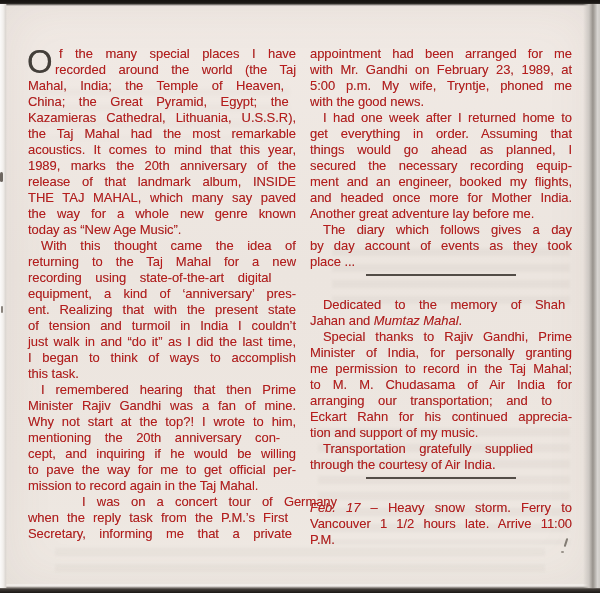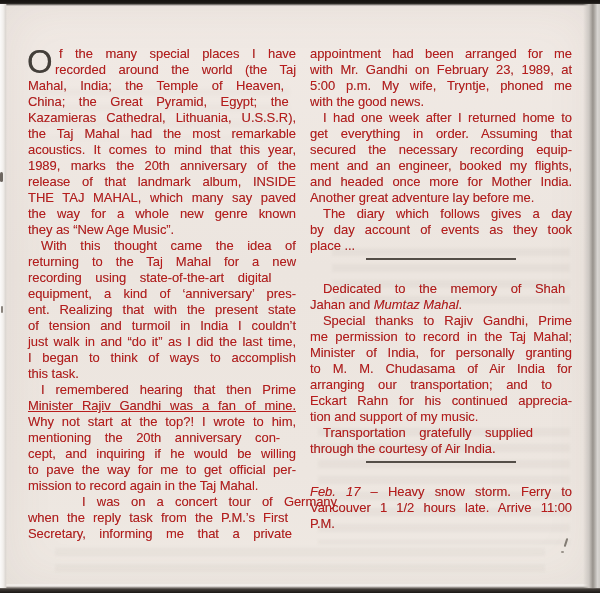--- a/index.html
+++ b/index.html
@@ -90,36 +90,36 @@
         <div class="tl dc2"><span class="ts" style="word-spacing: 8.98438px;"><span>recorded around the world (the Taj</span></span></div>
         <div class="tl"><span class="ts" style="word-spacing: 10px;"><span>Mahal, India; the Temple of Heaven,</span></span></div>
         <div class="tl"><span class="ts" style="word-spacing: 10px;"><span>China; the Great Pyramid, Egypt; the</span></span></div>
         <div class="tl"><span class="ts" style="word-spacing: 6.45312px;"><span>Kazamieras Cathedral, Lithuania, U.S.S.R),</span></span></div>
         <div class="tl"><span class="ts" style="word-spacing: 7.55729px;"><span>the Taj Mahal had the most remarkable</span></span></div>
         <div class="tl"><span class="ts" style="word-spacing: 4.6317px;"><span>acoustics. It comes to mind that this year,</span></span></div>
         <div class="tl"><span class="ts" style="word-spacing: 6.8125px;"><span>1989, marks the 20th anniversary of the</span></span></div>
         <div class="tl"><span class="ts" style="word-spacing: 8.16875px;"><span>release of that landmark album, INSIDE</span></span></div>
         <div class="tl"><span class="ts" style="word-spacing: 5.17969px;"><span>THE TAJ MAHAL, which many say paved</span></span></div>
         <div class="tl"><span class="ts" style="word-spacing: 7.46205px;"><span>the way for a whole new genre known</span></span></div>
-        <div class="tl plast"><span class="ts"><span>they as “New Age Music”.</span></span></div>
+        <div class="tl plast"><span class="ts"><span>today as “New Age Music”.</span></span></div>
       </div>
       <div class="para indent">
         <div class="tl"><span class="ts" style="word-spacing: 10px;"><span>With this thought came the idea of</span></span></div>
         <div class="tl"><span class="ts" style="word-spacing: 9.46429px;"><span>returning to the Taj Mahal for a new</span></span></div>
         <div class="tl"><span class="ts" style="word-spacing: 10px; margin-top: 36px;"><span>recording using state-of-the-art digital</span></span></div>
         <div class="tl"><span class="ts" style="word-spacing: 8.71562px;"><span>equipment, a kind of ‘anniversary’ pres-</span></span></div>
         <div class="tl"><span class="ts" style="word-spacing: 6.47396px;"><span>ent. Realizing that with the present state</span></span></div>
         <div class="tl"><span class="ts" style="word-spacing: 6.375px;"><span>of tension and turmoil in India I couldn’t</span></span></div>
         <div class="tl"><span class="ts" style="word-spacing: 1.9858px;"><span>just walk in and “do it” as I did the last time,</span></span></div>
         <div class="tl"><span class="ts" style="word-spacing: 7.17411px;"><span>I began to think of ways to accomplish</span></span></div>
         <div class="tl plast"><span class="ts"><span>this task.</span></span></div>
       </div>
       <div class="para indent">
         <div class="tl"><span class="ts" style="word-spacing: 7.425px;"><span>I remembered hearing that then Prime</span></span></div>
-        <div class="tl"><span class="ts" style="word-spacing: 5.33482px; text-decoration: underline;"><span>Minister Rajiv Gandhi was a fan of mine.</span></span></div>
+        <div class="tl"><span class="ts" style="word-spacing: 5.33482px;"><span>Minister Rajiv Gandhi was a fan of mine.</span></span></div>
         <div class="tl"><span class="ts" style="word-spacing: 4.40104px;"><span>Why not start at the top?! I wrote to him,</span></span></div>
         <div class="tl"><span class="ts" style="word-spacing: 10px;"><span>mentioning the 20th anniversary con-</span></span></div>
         <div class="tl"><span class="ts" style="word-spacing: 5.85714px;"><span>cept, and inquiring if he would be willing</span></span></div>
         <div class="tl"><span class="ts" style="word-spacing: 3.94792px;"><span>to pave the way for me to get official per-</span></span></div>
         <div class="tl plast"><span class="ts"><span>mission to record again in the Taj Mahal.</span></span></div>
       </div>
       <div class="para indent">
         <div class="tl"><span class="ts" style="word-spacing: 7.66518px; margin-left: 41px;"><span>I was on a concert tour of Germany</span></span></div>
         <div class="tl"><span class="ts" style="word-spacing: 4.58482px;"><span>when the reply task from the P.M.’s First</span></span></div>
         <div class="tl"><span class="ts" style="word-spacing: 10px;"><span>Secretary, informing me that a private</span></span></div>
@@ -128,41 +128,42 @@
   <div class="col-right">
       <div class="para">
         <div class="tl"><span class="ts" style="word-spacing: 7.65937px;"><span>appointment had been arranged for me</span></span></div>
         <div class="tl"><span class="ts" style="word-spacing: 3.95536px;"><span>with Mr. Gandhi on February 23, 1989, at</span></span></div>
         <div class="tl"><span class="ts" style="word-spacing: 7.24479px;"><span>5:00 p.m. My wife, Tryntje, phoned me</span></span></div>
         <div class="tl plast"><span class="ts"><span>with the good news.</span></span></div>
       </div>
       <div class="para indent">
         <div class="tl"><span class="ts" style="word-spacing: 2.91211px;"><span>I had one week after I returned home to</span></span></div>
         <div class="tl"><span class="ts" style="word-spacing: 9.275px;"><span>get everything in order. Assuming that</span></span></div>
+        <div class="tl"><span class="ts" style="word-spacing: 9.26302px;"><span>things would go ahead as planned, I</span></span></div>
         <div class="tl"><span class="ts" style="word-spacing: 8.88672px;"><span>secured the necessary recording equip-</span></span></div>
         <div class="tl"><span class="ts" style="word-spacing: 4.3724px; margin-top: 36px;"><span>ment and an engineer, booked my flights,</span></span></div>
         <div class="tl"><span class="ts" style="word-spacing: 5.31771px;"><span>and headed once more for Mother India.</span></span></div>
         <div class="tl plast"><span class="ts"><span>Another great adventure lay before me.</span></span></div>
       </div>
       <div class="para indent">
         <div class="tl"><span class="ts" style="word-spacing: 7.83073px;"><span>The diary which follows gives a day</span></span></div>
         <div class="tl"><span class="ts" style="word-spacing: 6.61607px;"><span>by day account of events as they took</span></span></div>
         <div class="tl plast"><span class="ts"><span>place ...</span></span></div>
       </div>
       <div class="divider">
         <div class="rule"></div>
       </div>
       <div class="para indent">
         <div class="tl"><span class="ts" style="word-spacing: 10px;"><span>Dedicated to the memory of Shah</span></span></div>
         <div class="tl plast"><span class="ts"><span>Jahan and </span><span class="it">Mumtaz Mahal</span><span>.</span></span></div>
       </div>
       <div class="para indent">
         <div class="tl"><span class="ts" style="word-spacing: 6.525px;"><span>Special thanks to Rajiv Gandhi, Prime</span></span></div>
+        <div class="tl"><span class="ts" style="word-spacing: 7.29688px;"><span>Minister of India, for personally granting</span></span></div>
         <div class="tl"><span class="ts" style="word-spacing: 3.79464px;"><span>me permission to record in the Taj Mahal;</span></span></div>
-        <div class="tl"><span class="ts" style="word-spacing: 7.29688px;"><span>Minister of India, for personally granting</span></span></div>
         <div class="tl"><span class="ts" style="word-spacing: 8.46652px; margin-top: 24px;"><span>to M. M. Chudasama of Air India for</span></span></div>
         <div class="tl"><span class="ts" style="word-spacing: 10px;"><span>arranging our transportation; and to</span></span></div>
         <div class="tl"><span class="ts" style="word-spacing: 7.11875px;"><span>Eckart Rahn for his continued apprecia-</span></span></div>
         <div class="tl plast"><span class="ts"><span>tion and support of my music.</span></span></div>
       </div>
       <div class="para indent">
         <div class="tl"><span class="ts" style="word-spacing: 10px;"><span>Transportation gratefully supplied</span></span></div>
         <div class="tl plast"><span class="ts"><span>through the courtesy of Air India.</span></span></div>
       </div>
       <div class="divider">

